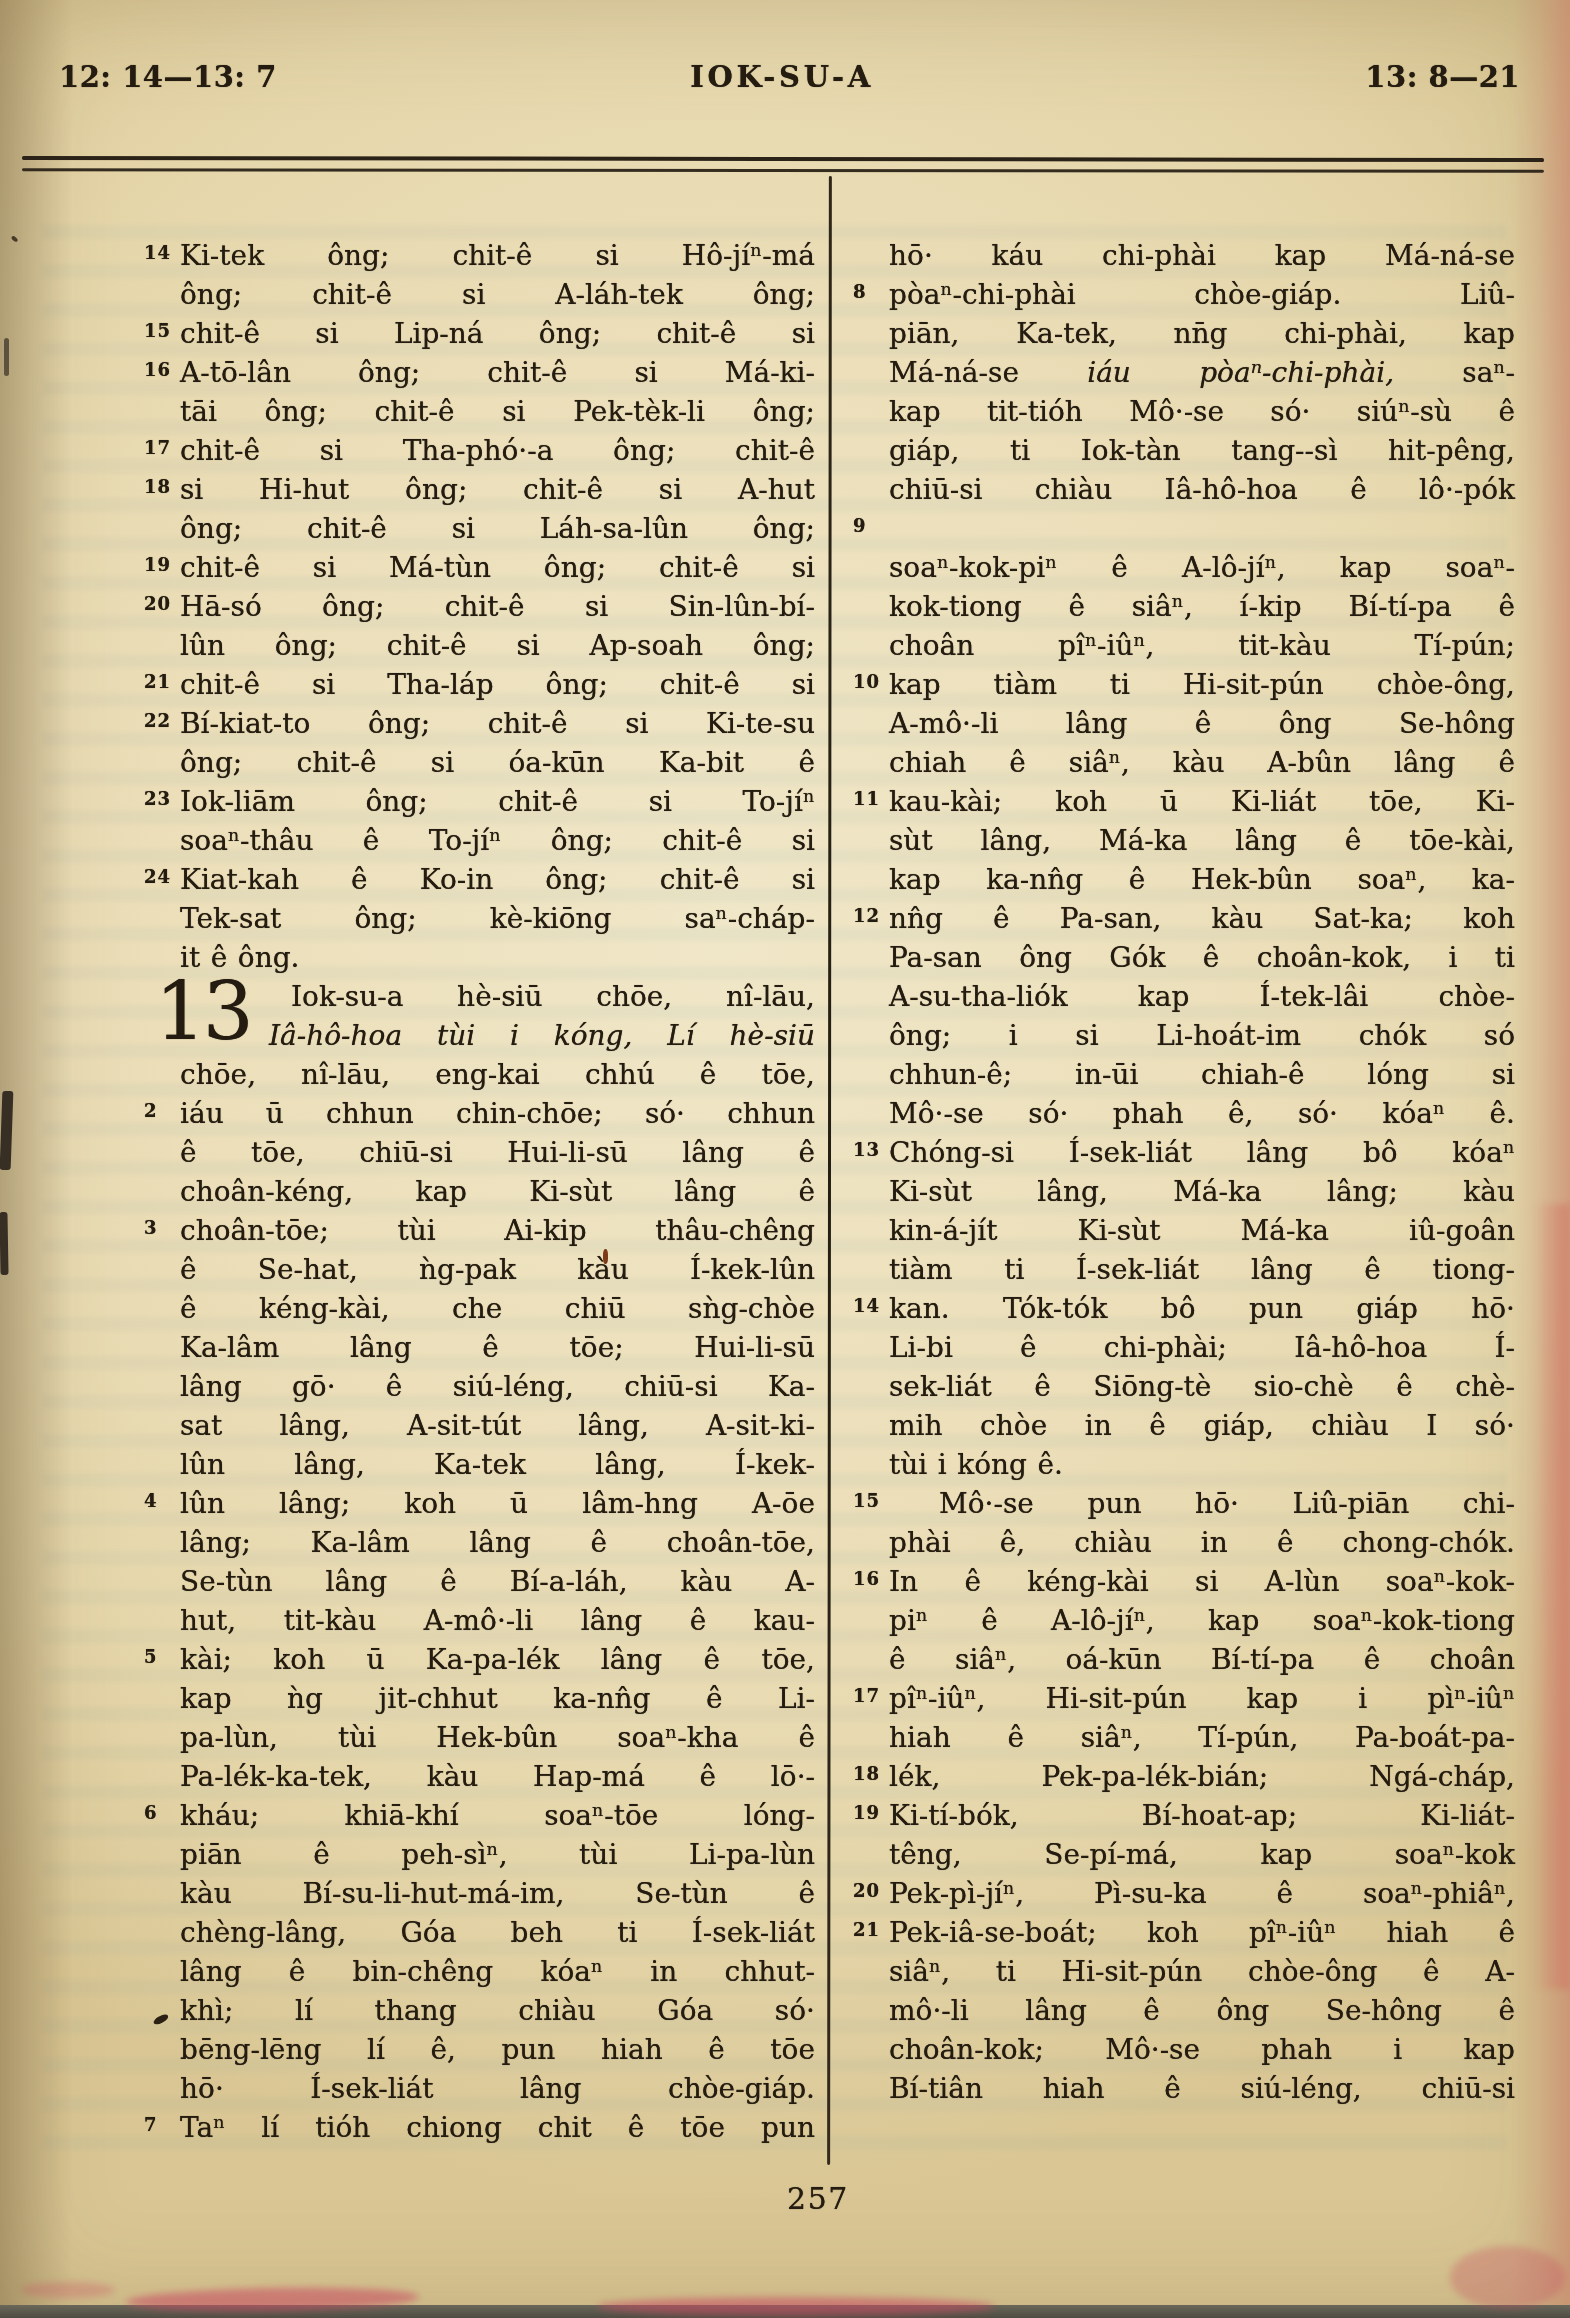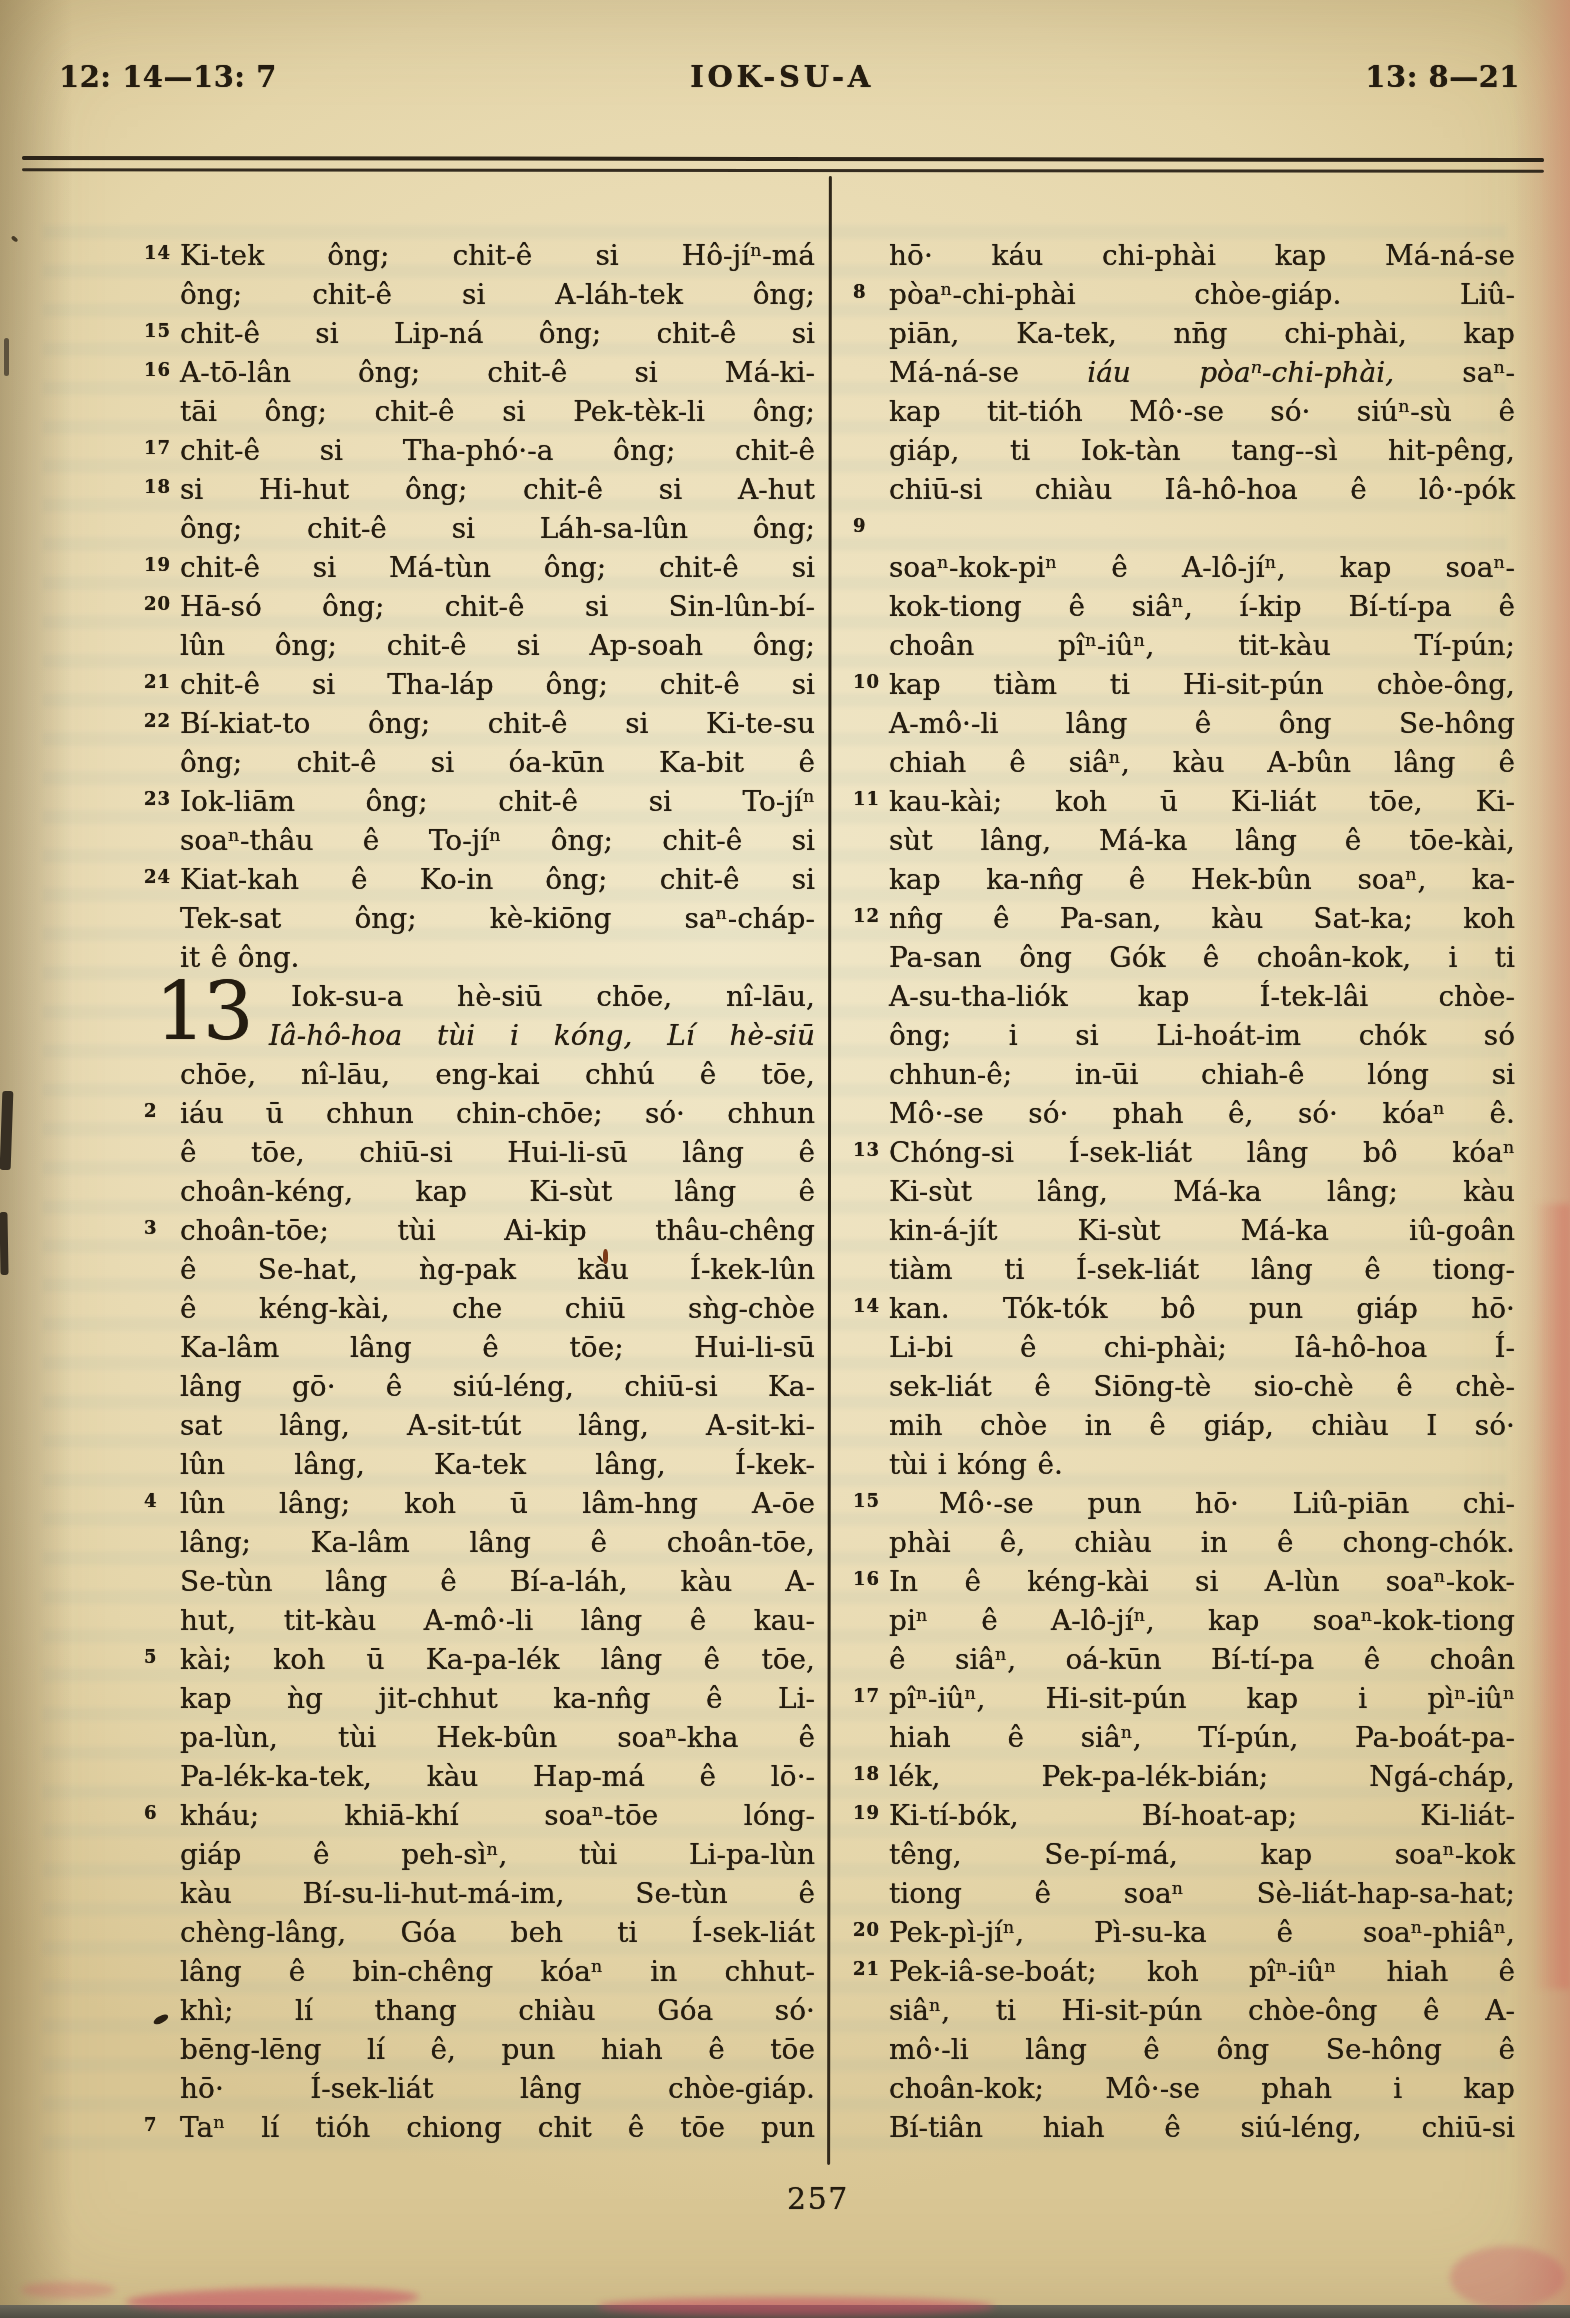--- a/index.html
+++ b/index.html
@@ -143,21 +143,21 @@
     <div class="line"><span>lûn lâng, Ka-tek lâng, Í-kek-</span></div>
     <div class="line"><span class="vnum">4</span><span>lûn lâng; koh ū lâm-hng A-ōe</span></div>
     <div class="line"><span>lâng; Ka-lâm lâng ê choân-tōe,</span></div>
     <div class="line"><span>Se-tùn lâng ê Bí-a-láh, kàu A-</span></div>
     <div class="line"><span>hut, tit-kàu A-mô·-li lâng ê kau-</span></div>
     <div class="line"><span class="vnum">5</span><span>kài; koh ū Ka-pa-lék lâng ê tōe,</span></div>
     <div class="line"><span>kap ǹg jit-chhut ka-nn̂g ê Li-</span></div>
     <div class="line"><span>pa-lùn, tùi Hek-bûn soaⁿ-kha ê</span></div>
     <div class="line"><span>Pa-lék-ka-tek, kàu Hap-má ê lō·-</span></div>
     <div class="line"><span class="vnum">6</span><span>kháu; khiā-khí soaⁿ-tōe lóng-</span></div>
-    <div class="line"><span>giáp ê peh-sìⁿ, tùi Li-pa-lùn</span></div>
+    <div class="line"><span>piān ê peh-sìⁿ, tùi Li-pa-lùn</span></div>
     <div class="line"><span>kàu Bí-su-li-hut-má-im, Se-tùn ê</span></div>
     <div class="line"><span>chèng-lâng, Góa beh ti Í-sek-liát</span></div>
     <div class="line"><span>lâng ê bin-chêng kóaⁿ in chhut-</span></div>
     <div class="line"><span>khì; lí thang chiàu Góa só·</span></div>
     <div class="line"><span>bēng-lēng lí ê, pun hiah ê tōe</span></div>
     <div class="line"><span>hō· Í-sek-liát lâng chòe-giáp.</span></div>
     <div class="line"><span class="vnum">7</span><span>Taⁿ lí tióh chiong chit ê tōe pun</span></div>
   </div>
 <div class="col cright" id="col-right">
     <div class="line"><span>hō· káu chi-phài kap Má-ná-se</span></div>
@@ -195,21 +195,20 @@
     <div class="line ind3"><span class="vnum">15</span><span>Mô·-se pun hō· Liû-piān chi-</span></div>
     <div class="line"><span>phài ê, chiàu in ê chong-chók.</span></div>
     <div class="line"><span class="vnum">16</span><span>In ê kéng-kài si A-lùn soaⁿ-kok-</span></div>
     <div class="line"><span>piⁿ ê A-lô-jíⁿ, kap soaⁿ-kok-tiong</span></div>
     <div class="line"><span>ê siâⁿ, oá-kūn Bí-tí-pa ê choân</span></div>
     <div class="line"><span class="vnum">17</span><span>pîⁿ-iûⁿ, Hi-sit-pún kap i pìⁿ-iûⁿ</span></div>
     <div class="line"><span>hiah ê siâⁿ, Tí-pún, Pa-boát-pa-</span></div>
     <div class="line"><span class="vnum">18</span><span>lék, Pek-pa-lék-bián; Ngá-cháp,</span></div>
     <div class="line"><span class="vnum">19</span><span>Ki-tí-bók, Bí-hoat-ap; Ki-liát-</span></div>
     <div class="line"><span>têng, Se-pí-má, kap soaⁿ-kok</span></div>
-    <div class="line"><span>tiong ê soaⁿ Sè-liát-hap-sa-hat;</span></div>
     <div class="line"><span class="vnum">20</span><span>Pek-pì-jíⁿ, Pì-su-ka ê soaⁿ-phiâⁿ,</span></div>
     <div class="line"><span class="vnum">21</span><span>Pek-iâ-se-boát; koh pîⁿ-iûⁿ hiah ê</span></div>
     <div class="line"><span>siâⁿ, ti Hi-sit-pún chòe-ông ê A-</span></div>
     <div class="line"><span>mô·-li lâng ê ông Se-hông ê</span></div>
     <div class="line"><span>choân-kok; Mô·-se phah i kap</span></div>
     <div class="line"><span>Bí-tiân hiah ê siú-léng, chiū-si</span></div>
   </div>
 
 <div class="pagenum">257</div>
 

